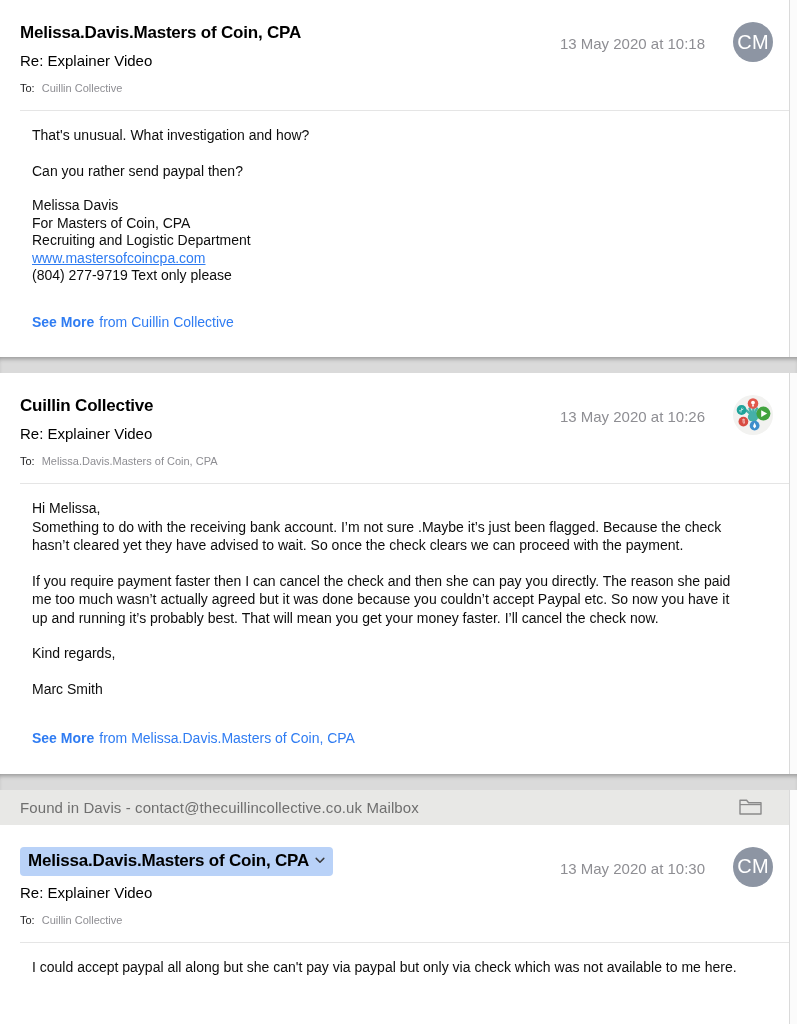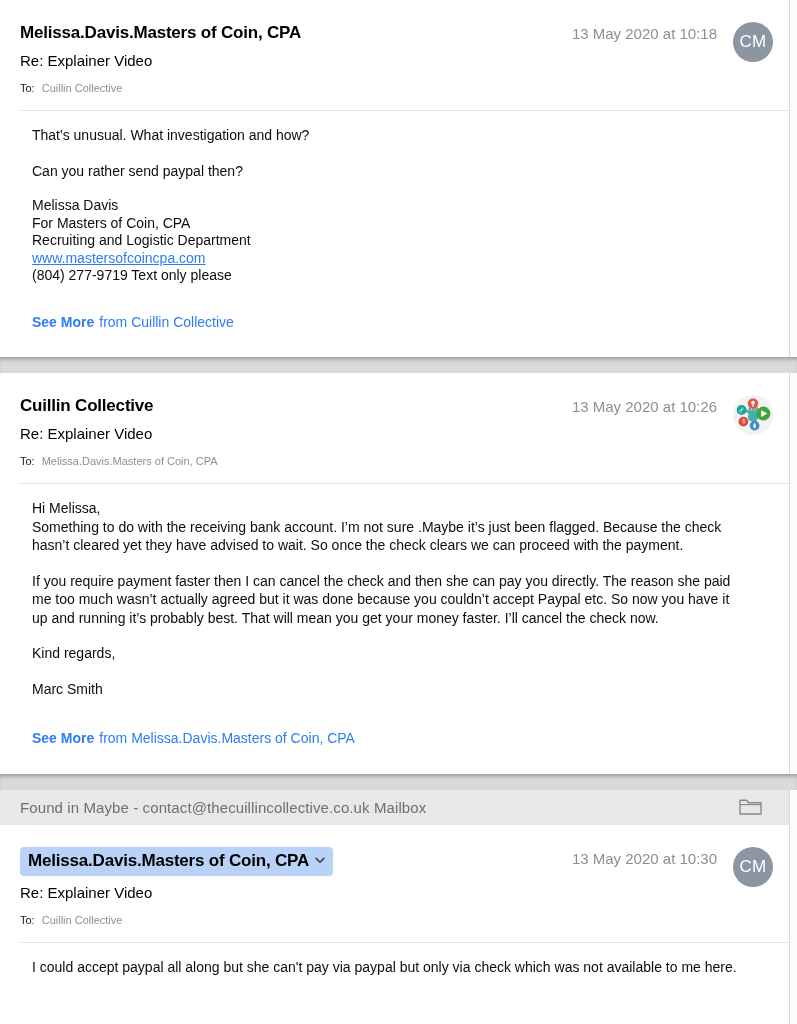--- a/index.html
+++ b/index.html
@@ -17,25 +17,25 @@
   .header-main{flex:1;min-width:0;}
   .sender-row{line-height:22px;}
   .sender{font-size:17px;font-weight:bold;color:#000;letter-spacing:-0.2px;}
   .sender-chip{display:inline-flex;align-items:center;background:var(--selection-highlight,#b9d2f8);
     border-radius:4px;padding:3px 8px 4px 8px;cursor:default;}
   .chevron{margin-left:6px;flex:0 0 auto;}
   .subject{margin-top:8px;font-size:15px;color:#000;line-height:18px;}
   .to-row{margin-top:9px;font-size:11px;line-height:18px;}
   .to-label{color:#1c1c1e;margin-right:7px;}
   .to-value{color:var(--secondary-text,#8e8e93);}
-  .header-side{display:flex;align-items:flex-start;margin-left:12px;}
+  .header-side{display:flex;align-items:center;margin-left:12px;gap:12px;}
   .date{font-size:15px;color:var(--secondary-text,#8e8e93);white-space:nowrap;margin-top:3px;}
   .avatar{width:40px;height:40px;border-radius:50%;margin-left:16px;flex:0 0 auto;
     display:flex;align-items:center;justify-content:center;}
-  .avatar-initials{background:var(--avatar-gray,#8d95a3);color:#fff;font-size:17px;letter-spacing:0.2px;}
+  .avatar-initials{background:var(--avatar-gray,#8d95a3);color:#fff;font-size:20px;letter-spacing:0.2px;}
   .header-sep{border-bottom:1px solid #e5e5e5;margin-left:20px;}
   .card-body{padding:15px 14px 26px 32px;font-size:14px;line-height:18.5px;color:#0d0d0d;}
   .para{white-space:pre-wrap;margin:0 0 17px 0;}
   .sig{margin:0 0 14px 0;}
   .sig-line{line-height:17.5px;}
   .body-link{color:var(--link-blue,#2f7cf2);text-decoration:underline;cursor:pointer;}
   .see-more{margin-top:14px;font-size:14px;cursor:pointer;text-decoration:none;display:inline-block;}
   .see-more .sm-label{color:var(--link-blue,#2f7cf2);font-weight:bold;margin-right:5px;}
   .see-more .sm-rest{color:var(--link-blue,#2f7cf2);font-weight:normal;}
   
@@ -143,21 +143,21 @@
 me too much wasn’t actually agreed but it was done because you couldn’t accept Paypal etc. So now you have it
 up and running it’s probably best. That will mean you get your money faster. I’ll cancel the check now.</p>
       <p class="para">Kind regards,</p>
       <p class="para">Marc Smith</p>
       <a class="see-more"><span class="sm-label">See More</span><span class="sm-rest">from Melissa.Davis.Masters of Coin, CPA</span></a>
     </div>
   </section>
 
   <div class="gap"></div>
   <div class="found-banner">
-    <span class="banner-text">Found in Maybe - contact@thecuillincollective.co.uk Mailbox</span>
+    <span class="banner-text">Found in Davis - contact@thecuillincollective.co.uk Mailbox</span>
     <span class="banner-icon" style="margin-right:18px;">
       <svg width="25" height="20" viewBox="0 0 25 20" fill="none">
         <path d="M2 17 V3.2 h6.6 l2 2.6 H23 V17 Z" stroke="#8a8a8a" stroke-width="1.4" stroke-linejoin="round" fill="none"></path>
         <path d="M2 7.6 H23" stroke="#8a8a8a" stroke-width="1.2"></path>
       </svg>
     </span>
   </div>
 
   <section class="card">
     <header class="card-header">

